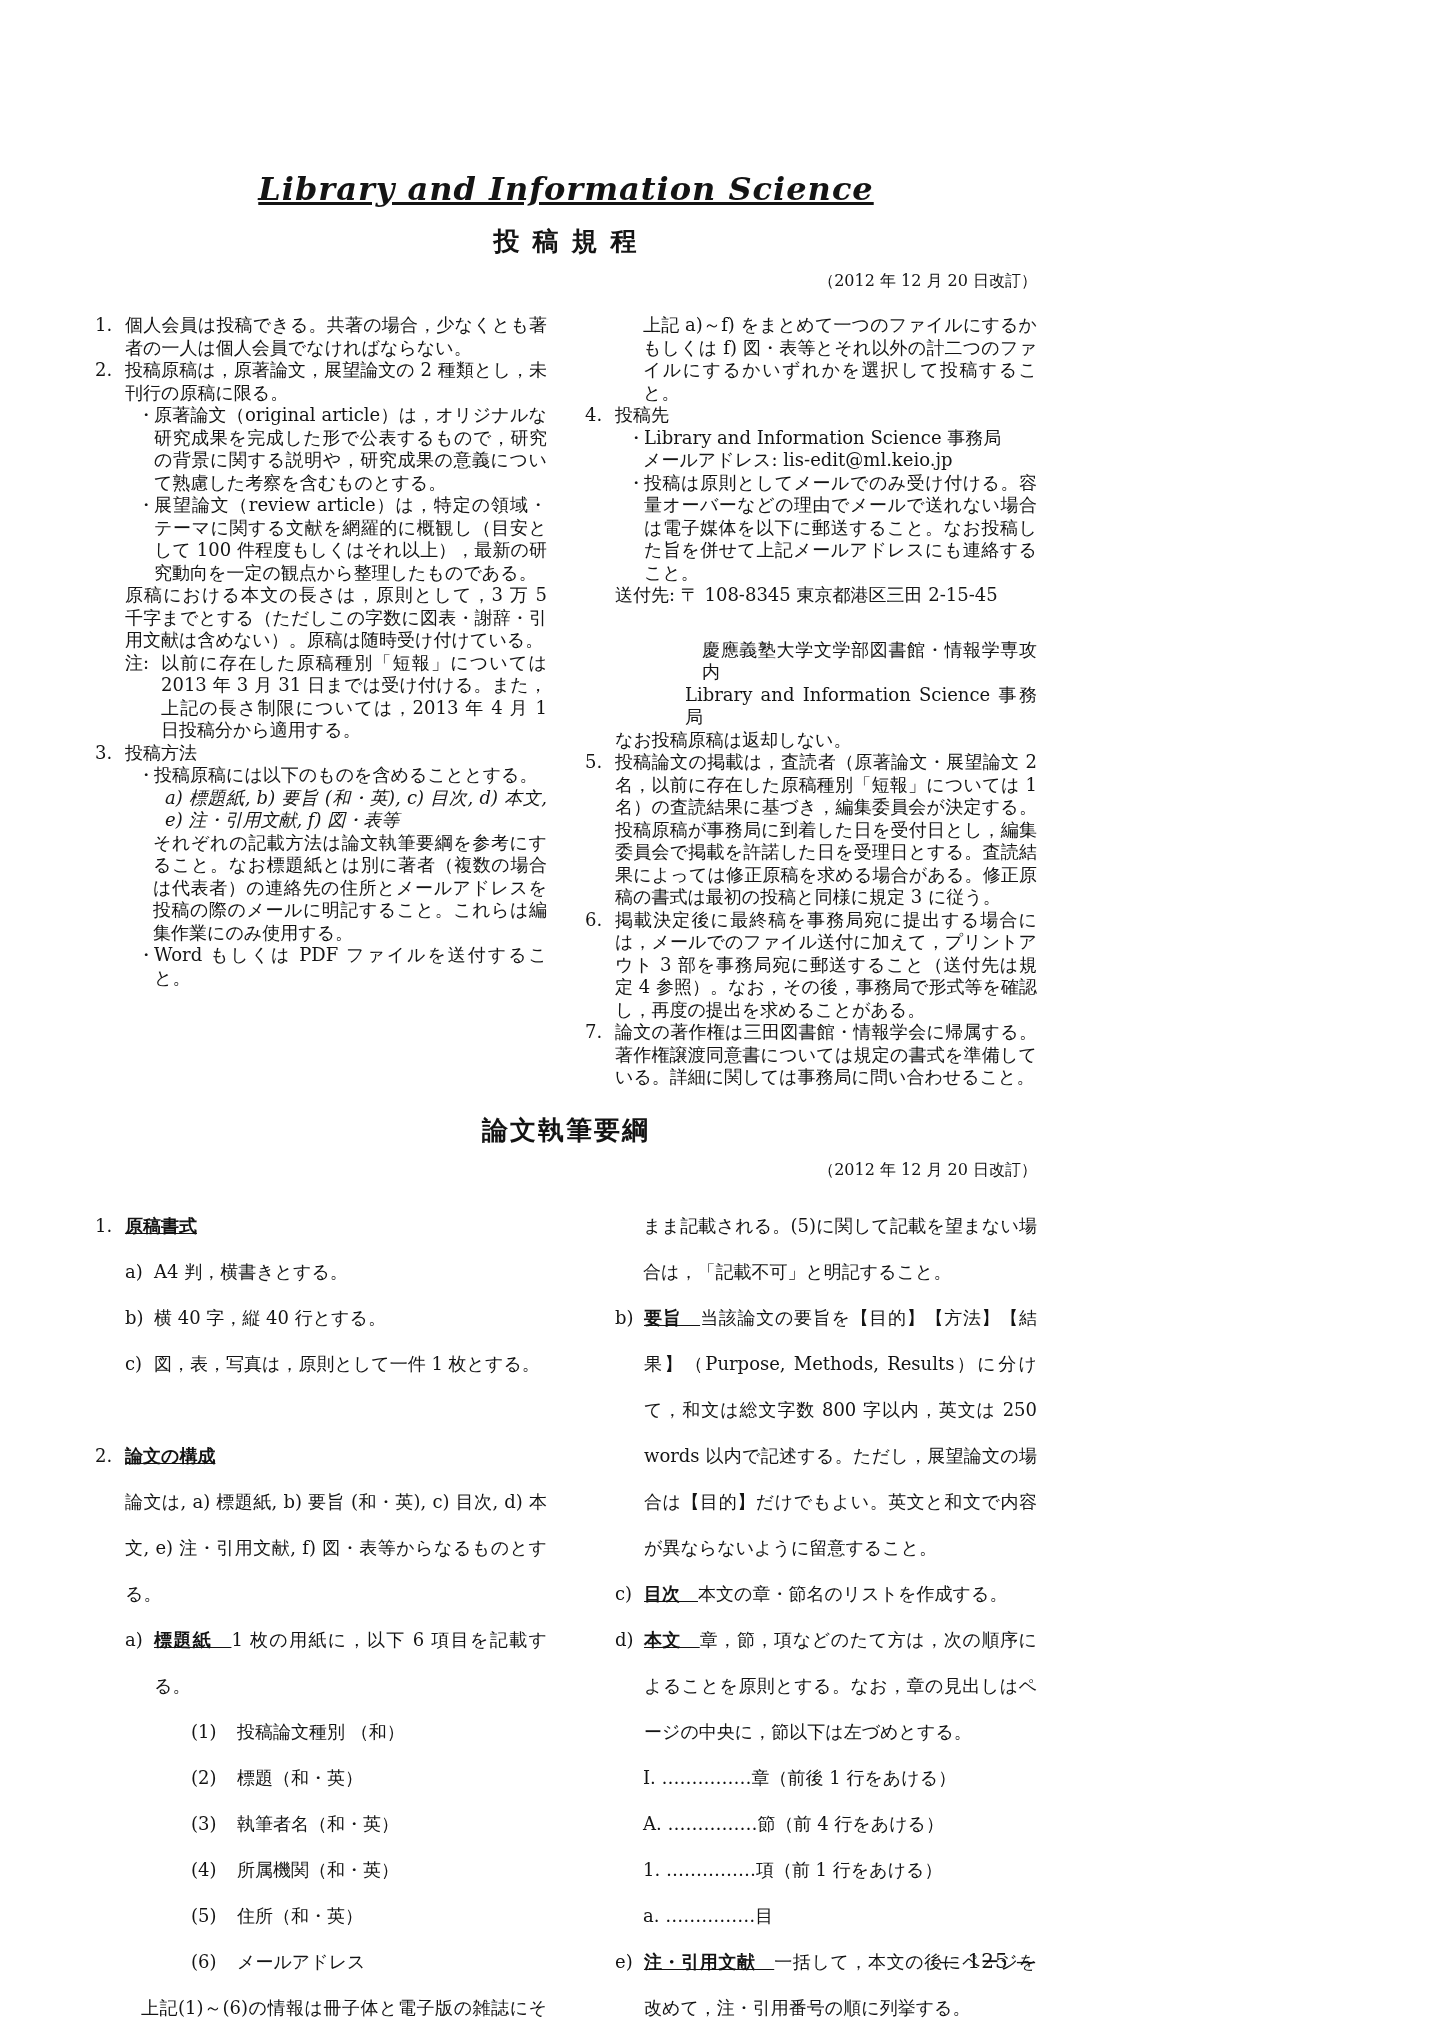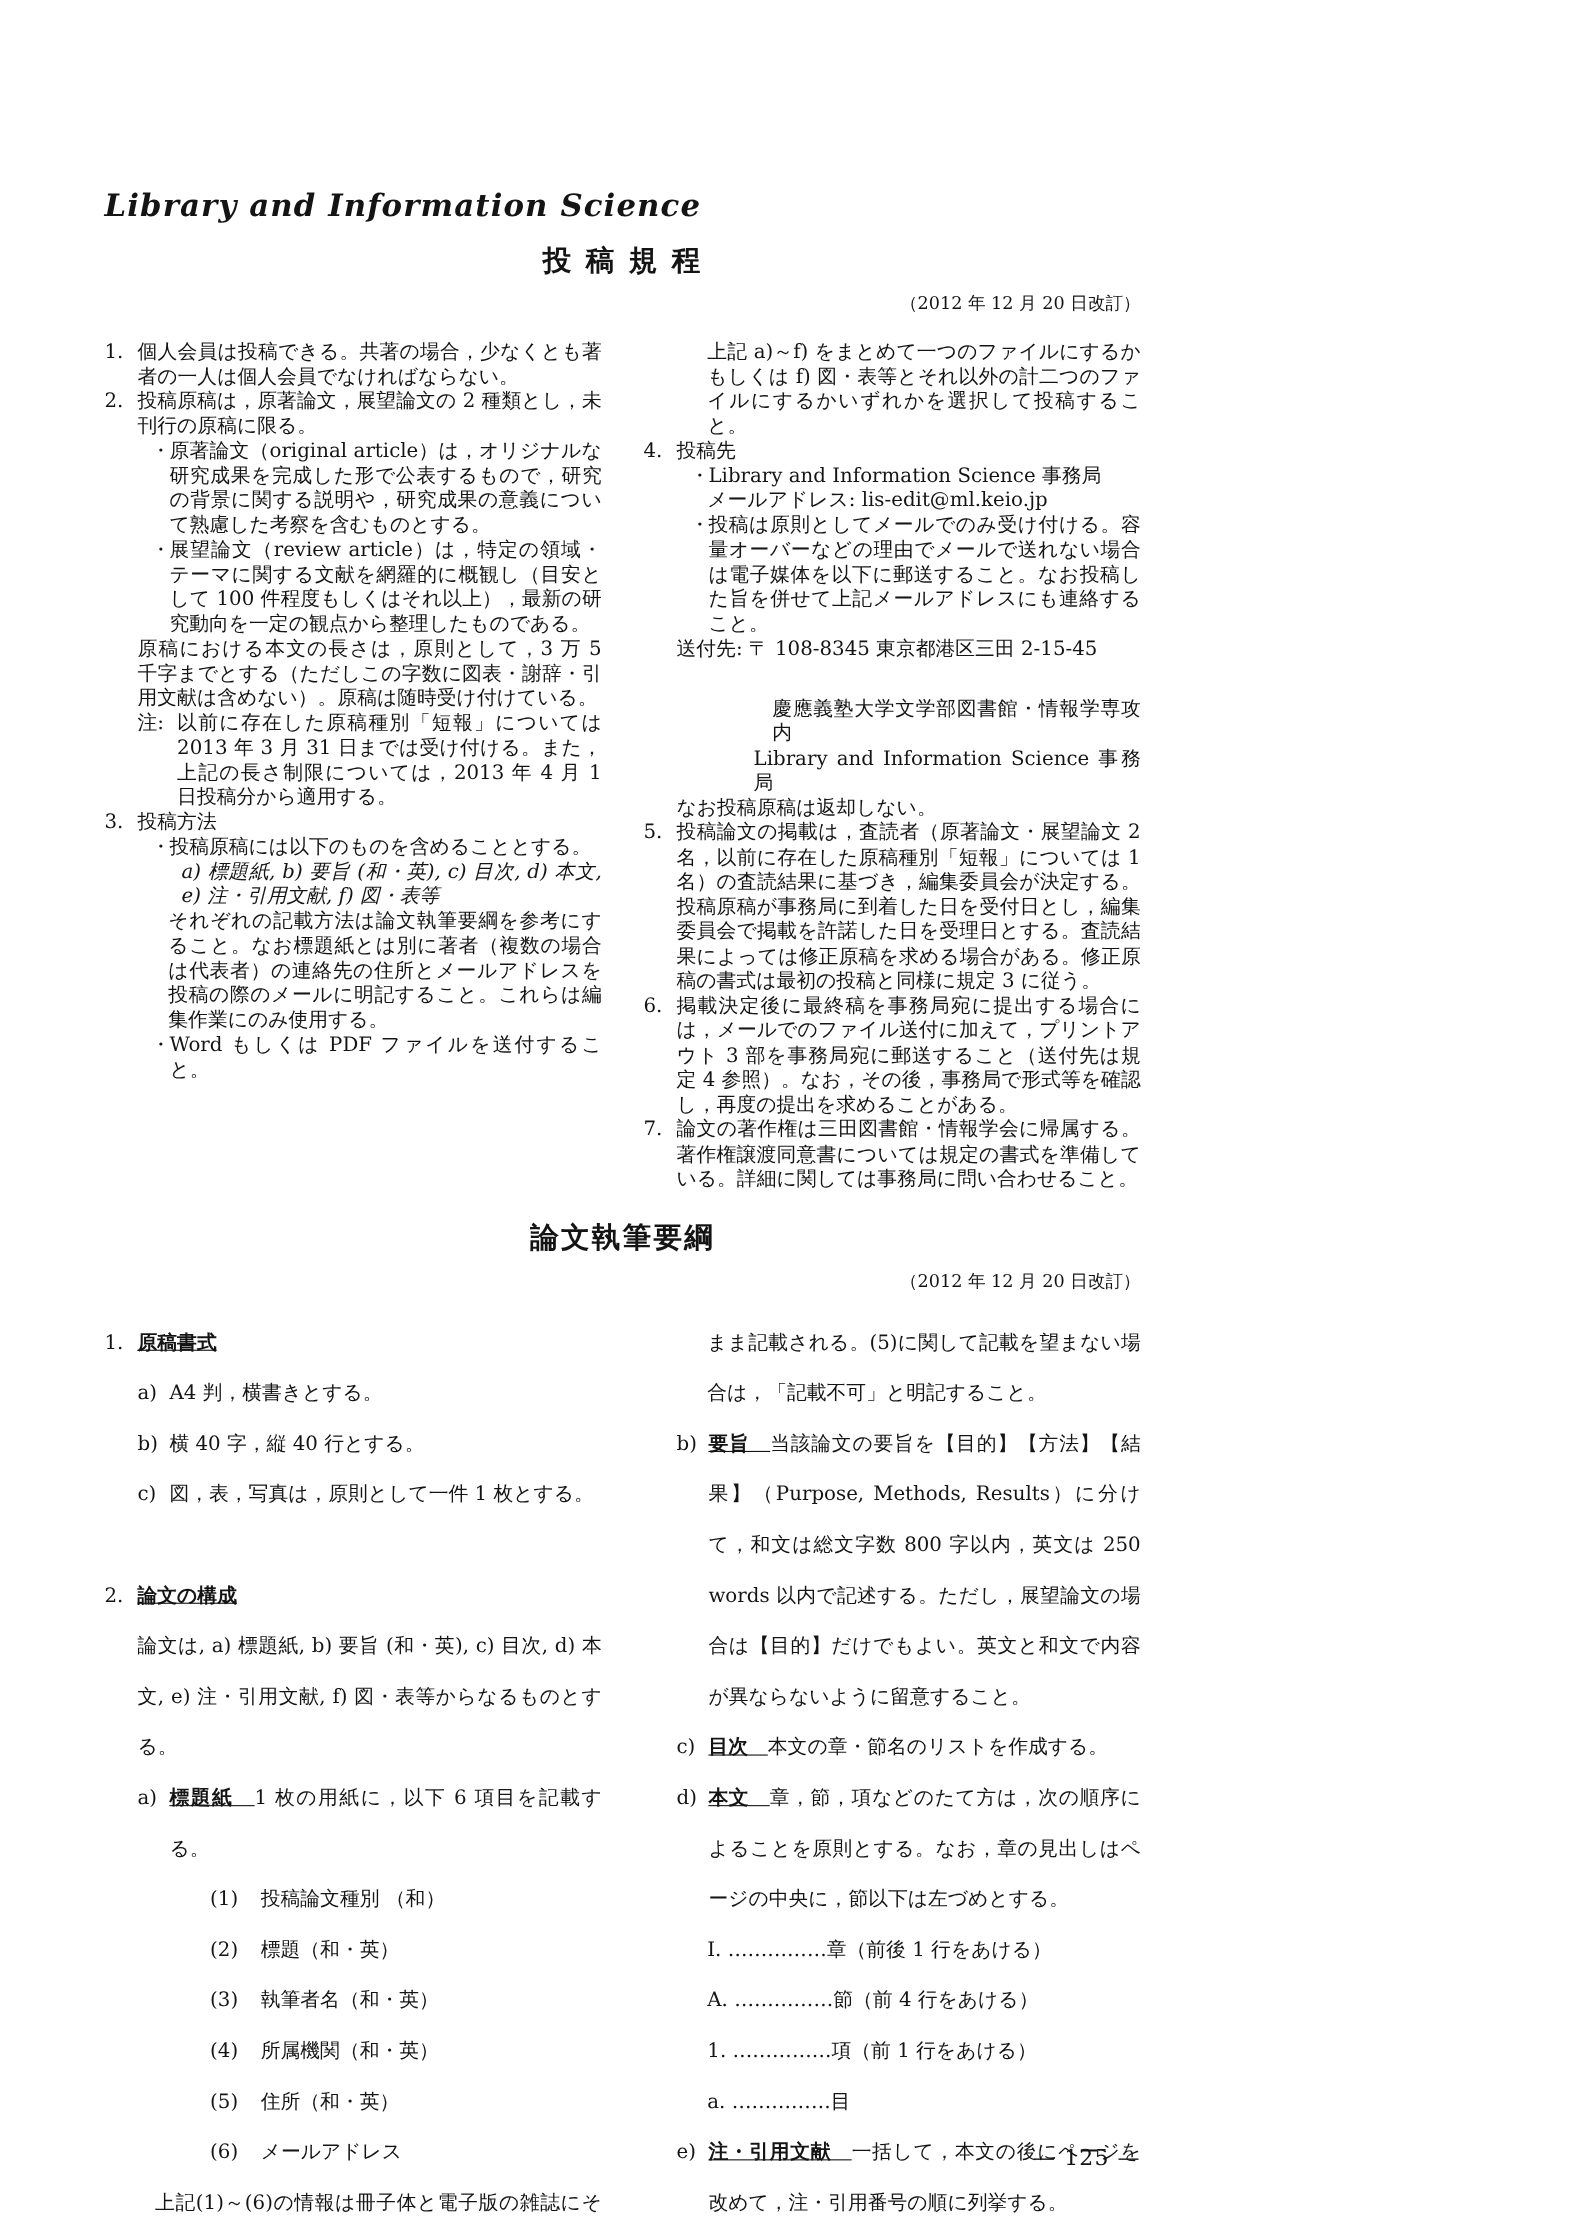--- a/index.html
+++ b/index.html
@@ -6,23 +6,24 @@
   body{
     width:1434px;height:2025px;background:#ffffff;color:#141414;
     font-family:"DejaVu Serif","Liberation Serif",serif;
   }
   .page{
     position:relative;width:1434px;height:2025px;overflow:hidden;
     box-sizing:border-box;padding:170px 0 0 95px;
   }
   .content{width:942px;}
   .jtitle{
-    width:942px;
-    font-size:28px;font-weight:bold;font-style:italic;letter-spacing:1px;
+    width:942px;text-align:center;
+    font-size:32px;font-weight:bold;font-style:italic;letter-spacing:1px;
     margin:0 0 16px 0;
+    text-decoration:underline;
   }
   .stitle{
     width:942px;text-align:center;
     font-family:"DejaVu Sans","Liberation Sans",sans-serif;
     font-size:26px;font-weight:bold;letter-spacing:2px;
     margin:0 0 12px 0;
   }
   .sdate{width:942px;text-align:right;font-size:16px;margin:0 0 22px 0;}
   .sec2-block{margin-top:24px;}
   .cols{display:flex;gap:38px;width:942px;}

